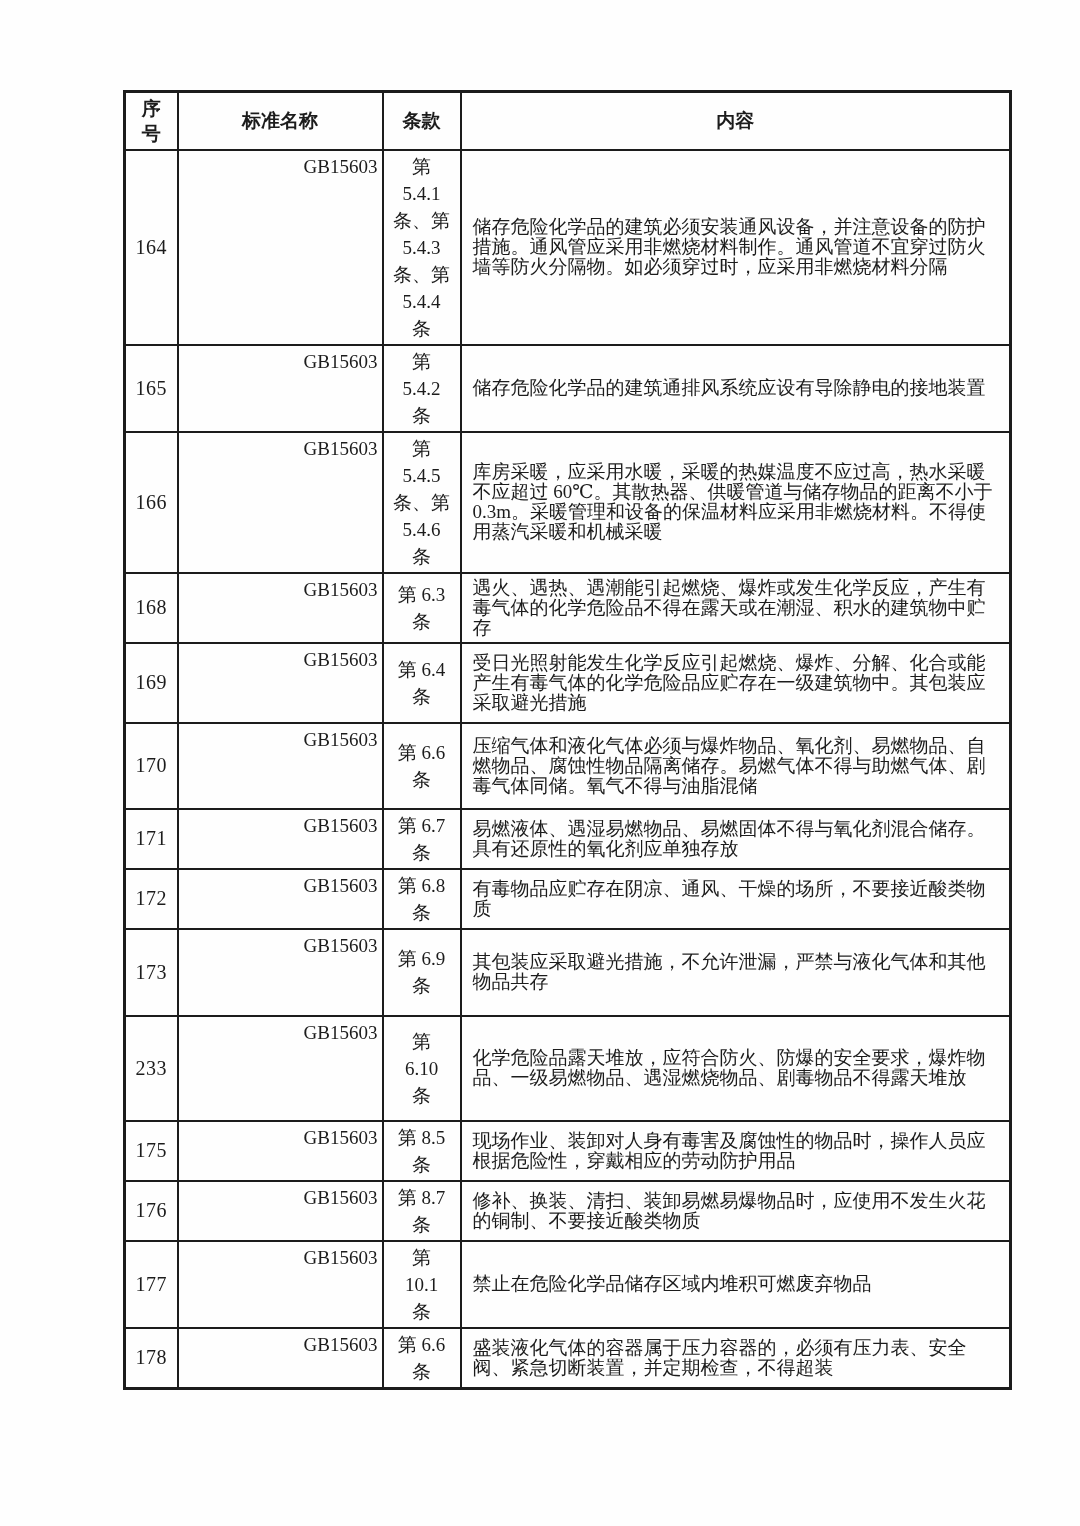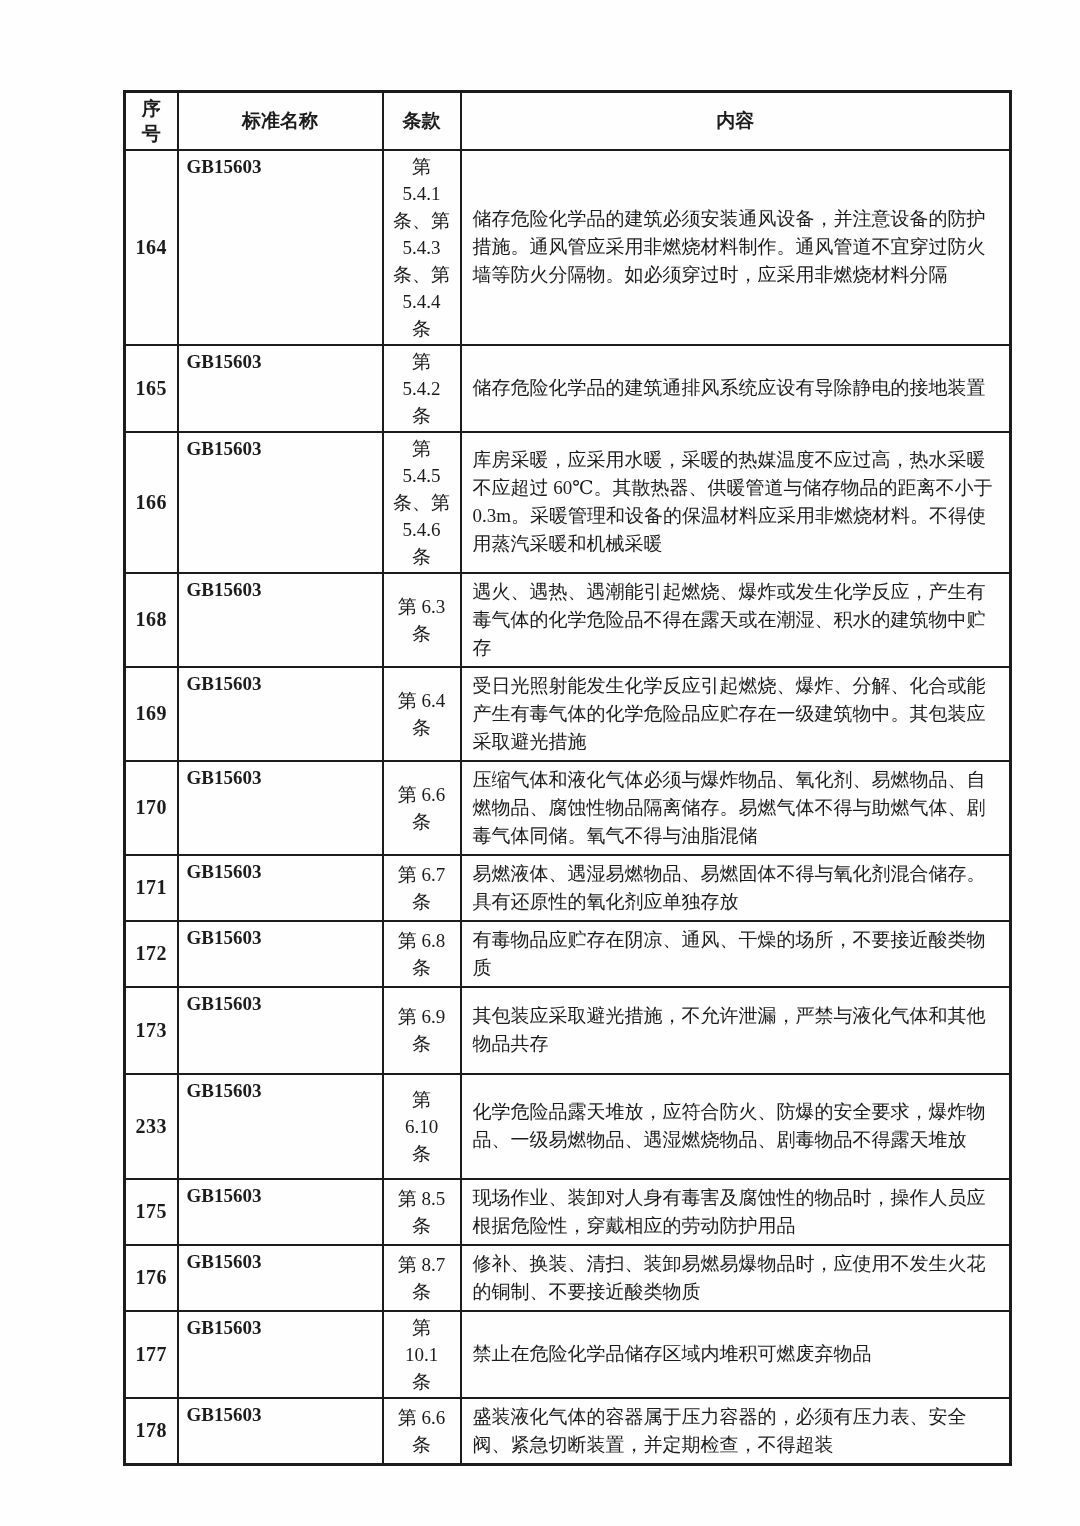--- a/index.html
+++ b/index.html
@@ -38,43 +38,42 @@
 
   .doc-table th {
     font-weight: bold;
     text-align: center;
     vertical-align: middle;
     line-height: 25px;
   }
   th.h-no { white-space: pre-line; }
 
   td.no {
-    font-weight: bold;
+    font-weight: normal;
     text-align: center;
     vertical-align: middle;
     font-size: 20px;
     letter-spacing: 0.5px;
   }
   td.std {
-    text-align: left;
+    text-align: right;
     vertical-align: top;
     padding: 5px 4px 2px 8px;
-    font-weight: bold;
   }
   td.clause {
     text-align: center;
     vertical-align: middle;
     white-space: pre-line;
     line-height: 27px;
   }
   td.content {
     text-align: left;
     vertical-align: middle;
     padding: 4px 10px 4px 11px;
-    line-height: 28px;
+    line-height: 20px;
   }
 </style>
 </head>
 <body>
 
 <div class="page">
   <table class="doc-table">
     <colgroup>
       <col class="c-no">
         <col class="c-std">

